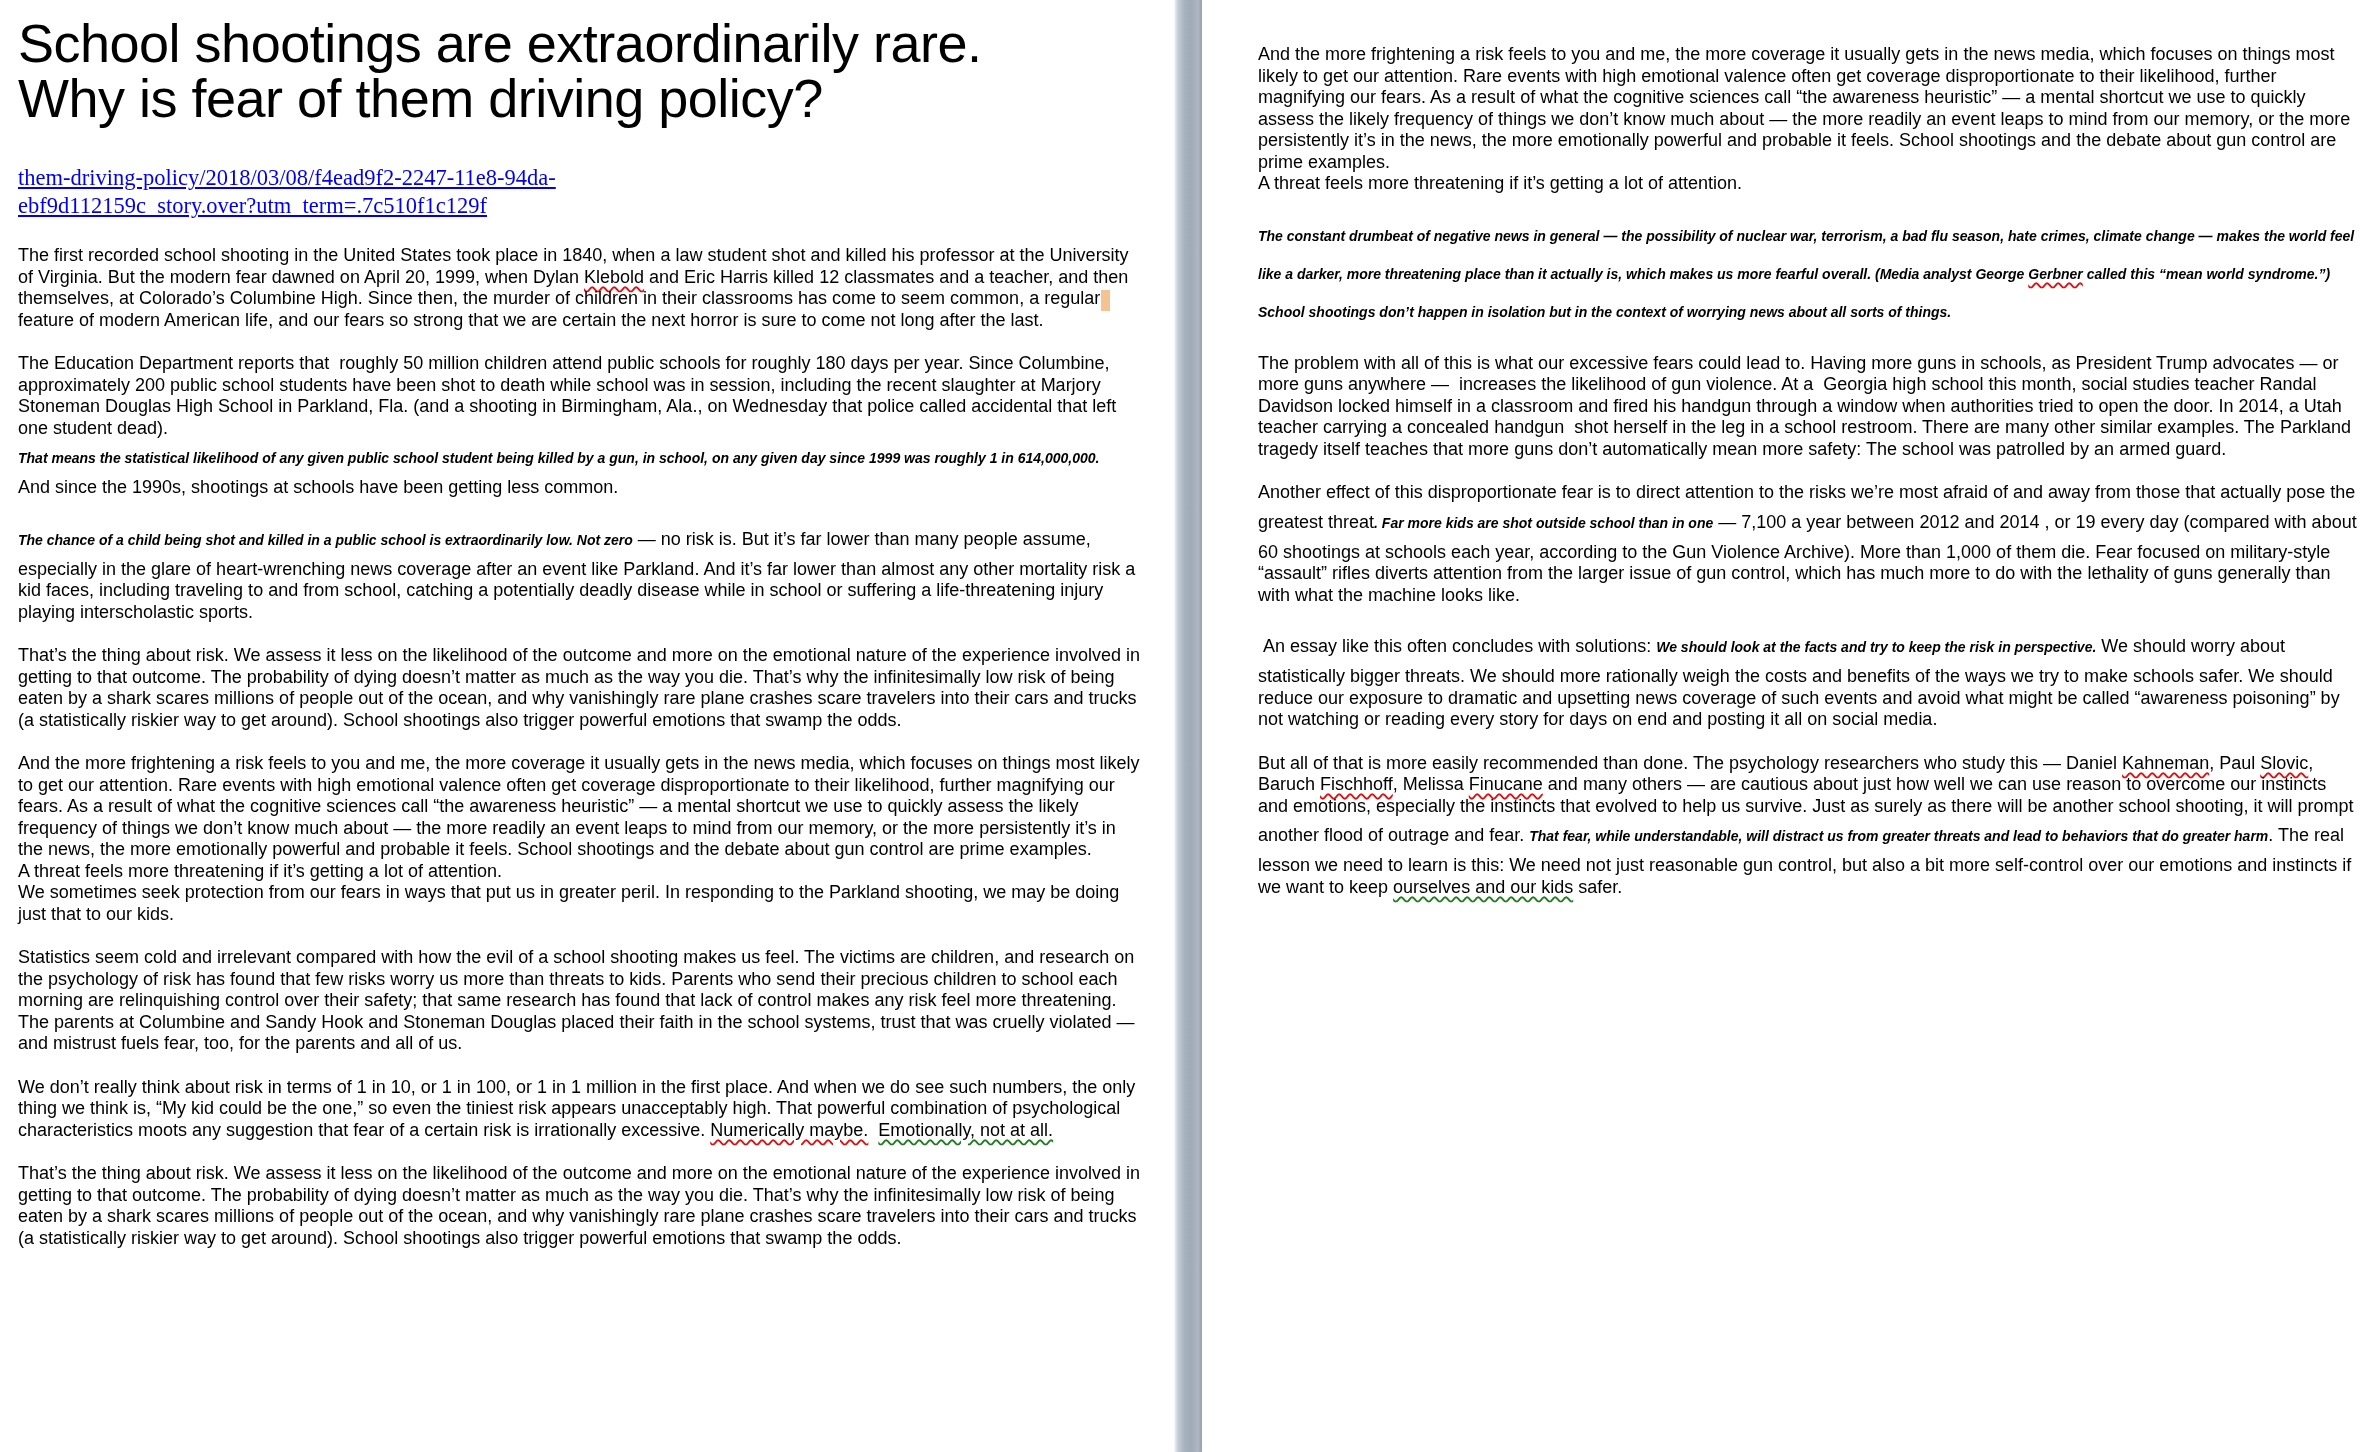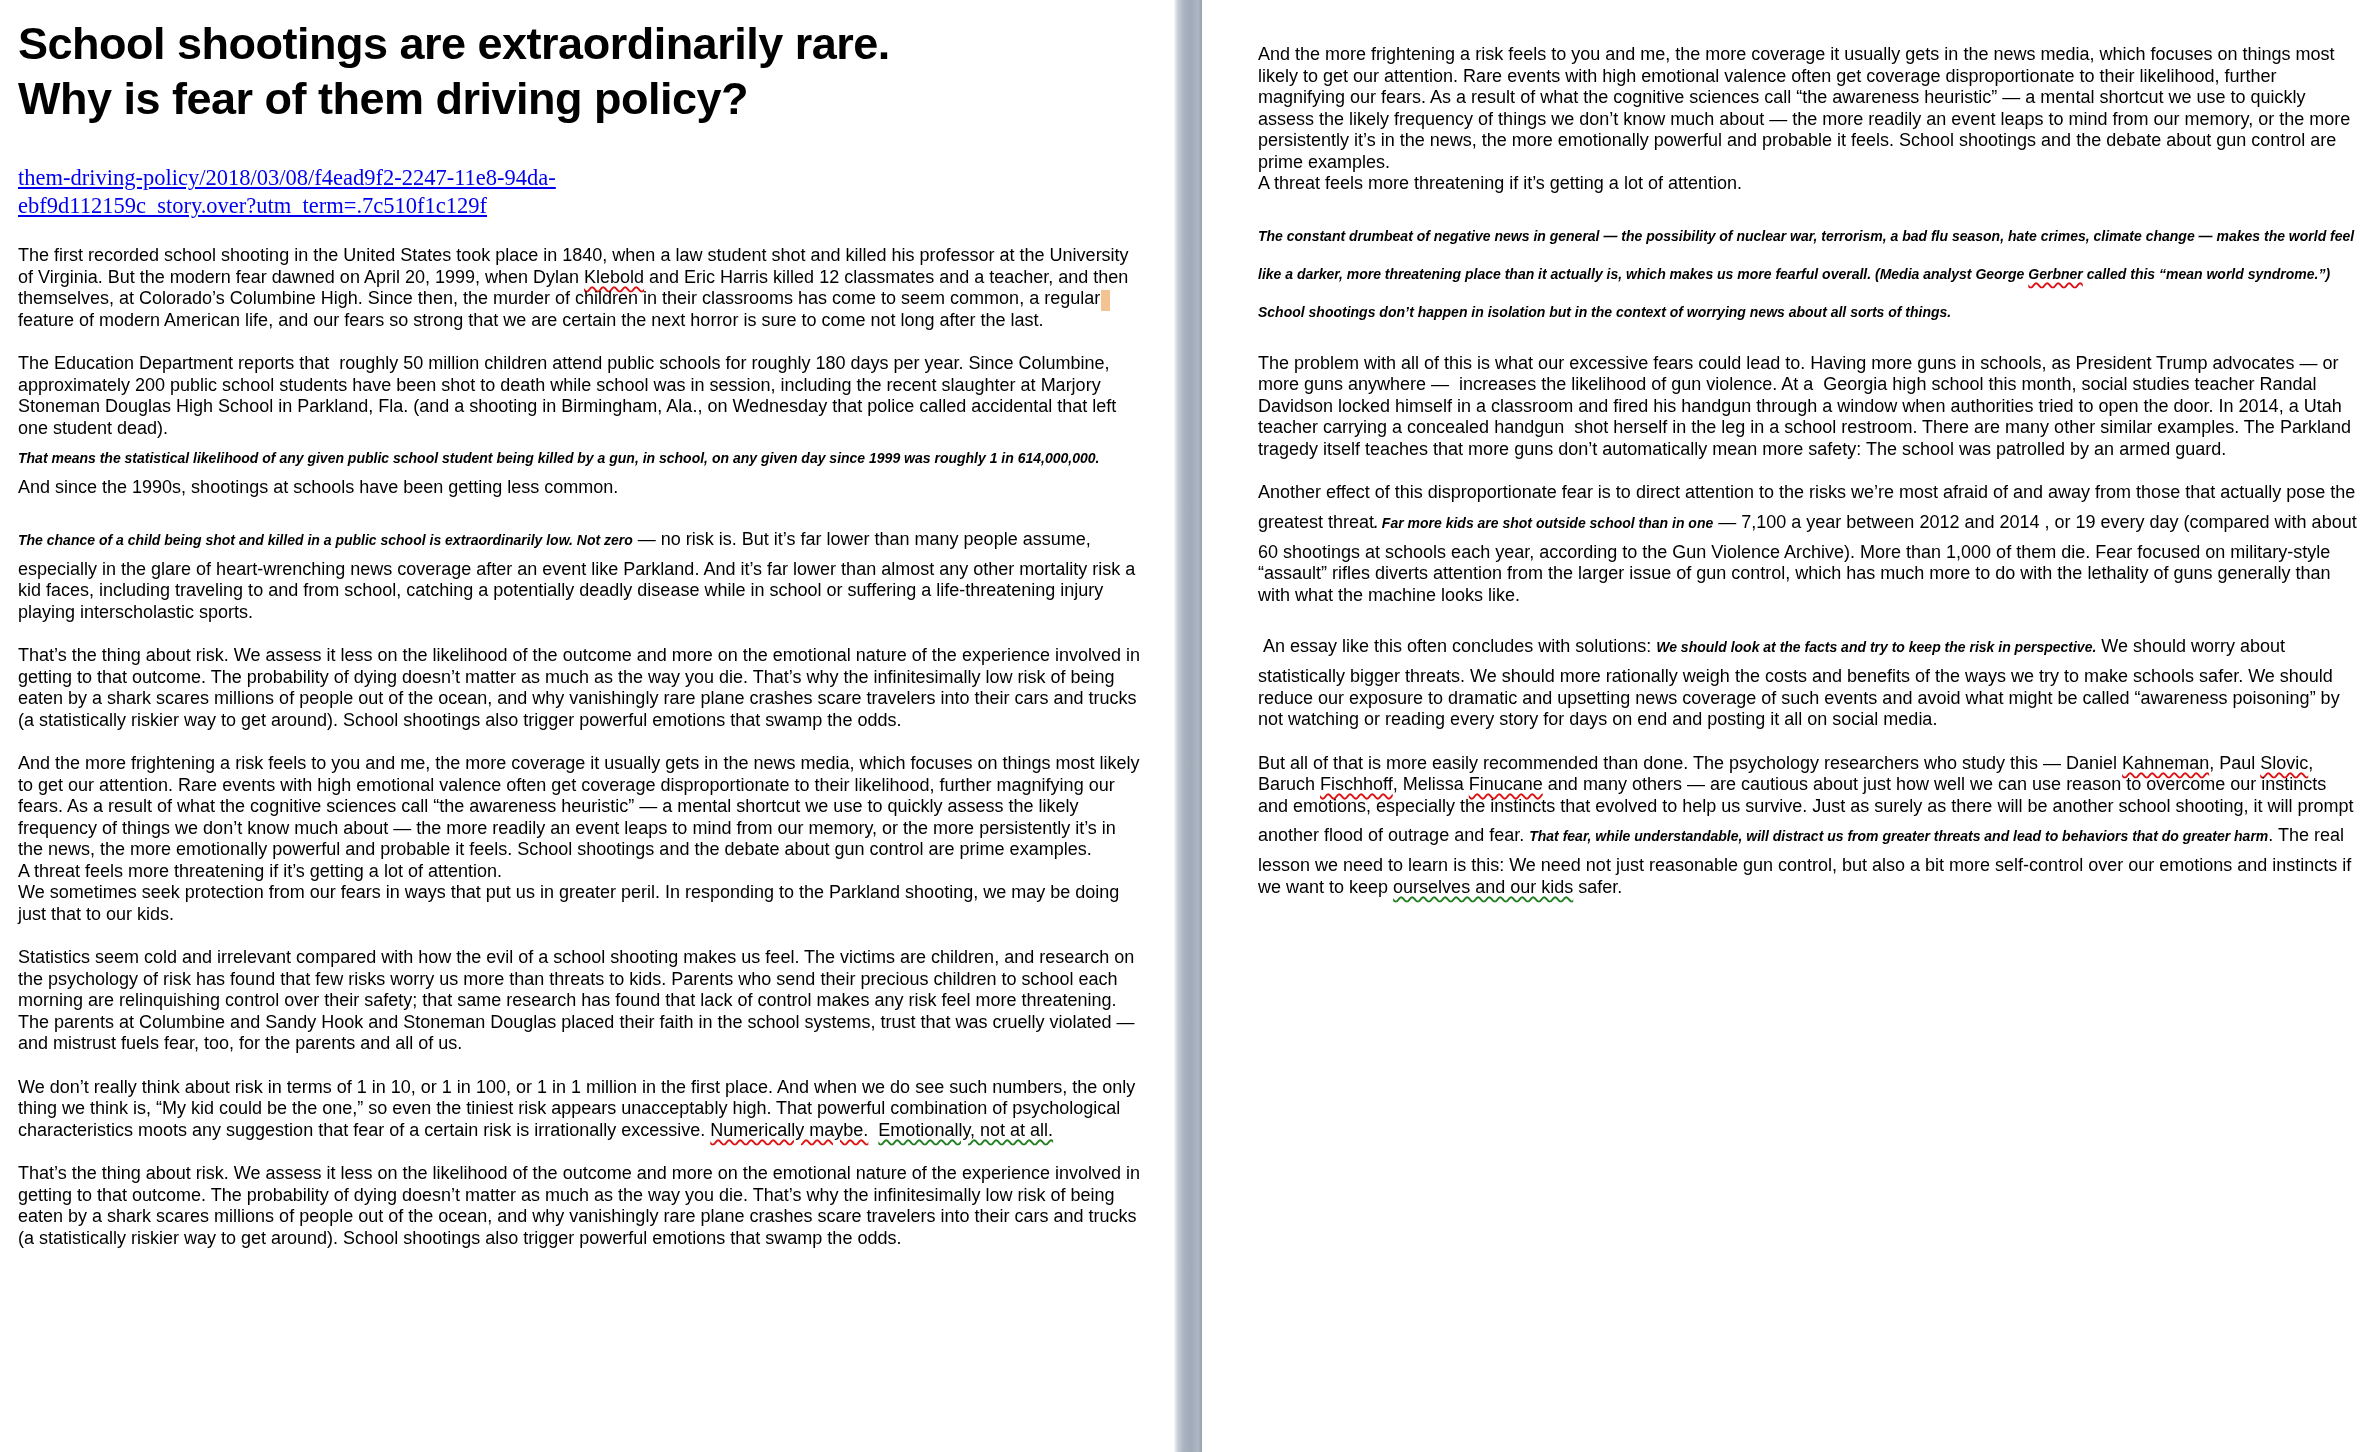--- a/index.html
+++ b/index.html
@@ -6,21 +6,21 @@
   .screen{position:relative;width:2376px;height:1452px;background:#fff;overflow:hidden;
           font-family:"Liberation Sans","DejaVu Sans",sans-serif;color:#000;}
   .page{position:absolute;top:0;height:1452px;background:#fff;overflow:hidden;}
   .page.left{left:0;width:1174px;}
   .page.right{left:1202px;width:1174px;}
   .divider{position:absolute;top:0;left:1174px;width:28px;height:1452px;
            background:linear-gradient(to right,#e9edf2 0px,#c5cdd7 3px,#a9b3c0 9px,#a0aab8 16px,#aeb7c3 23px,#97a1ad 27px,#8d97a3 28px);
            border-left:1px solid #f2f4f6;}
   .left-content{padding:16px 0 0 18px;width:1125px;}
   .right-content{padding:44px 0 0 56px;width:1100px;}
-  h1{margin:0 0 10px 0;font-size:45px;line-height:55px;font-weight:bold;letter-spacing:-0.5px;}
+  h1{margin:0 0 10px 0;font-size:54px;line-height:55px;font-weight:normal;letter-spacing:-0.5px;}
   .url{display:block;font-family:"Liberation Serif","DejaVu Serif",serif;font-size:22.5px;line-height:28px;
        text-decoration:underline;margin:4px 0 25px 0;cursor:pointer;}
   .para{margin:0 0 22px 0;font-size:18px;line-height:21.5px;white-space:pre-wrap;}
   .em{font-weight:bold;font-style:italic;font-size:14px;line-height:38px;}
   .wavy-red{text-decoration-line:underline;text-decoration-style:wavy;text-decoration-thickness:1.5px;text-underline-offset:3px;margin-top:8px;}
   .wavy-green{text-decoration-line:underline;text-decoration-style:wavy;text-decoration-thickness:1.5px;text-underline-offset:3px;}
   .cursor{display:inline-block;width:9px;height:21px;vertical-align:text-bottom;margin:0 1px -3px 1px;}
 </style>
 <style>.wavy-red{text-decoration-color:#dd1111;}.wavy-green{text-decoration-color:#1e7d1e;}.cursor{background:#f4c392;}</style></head>
 <body>

